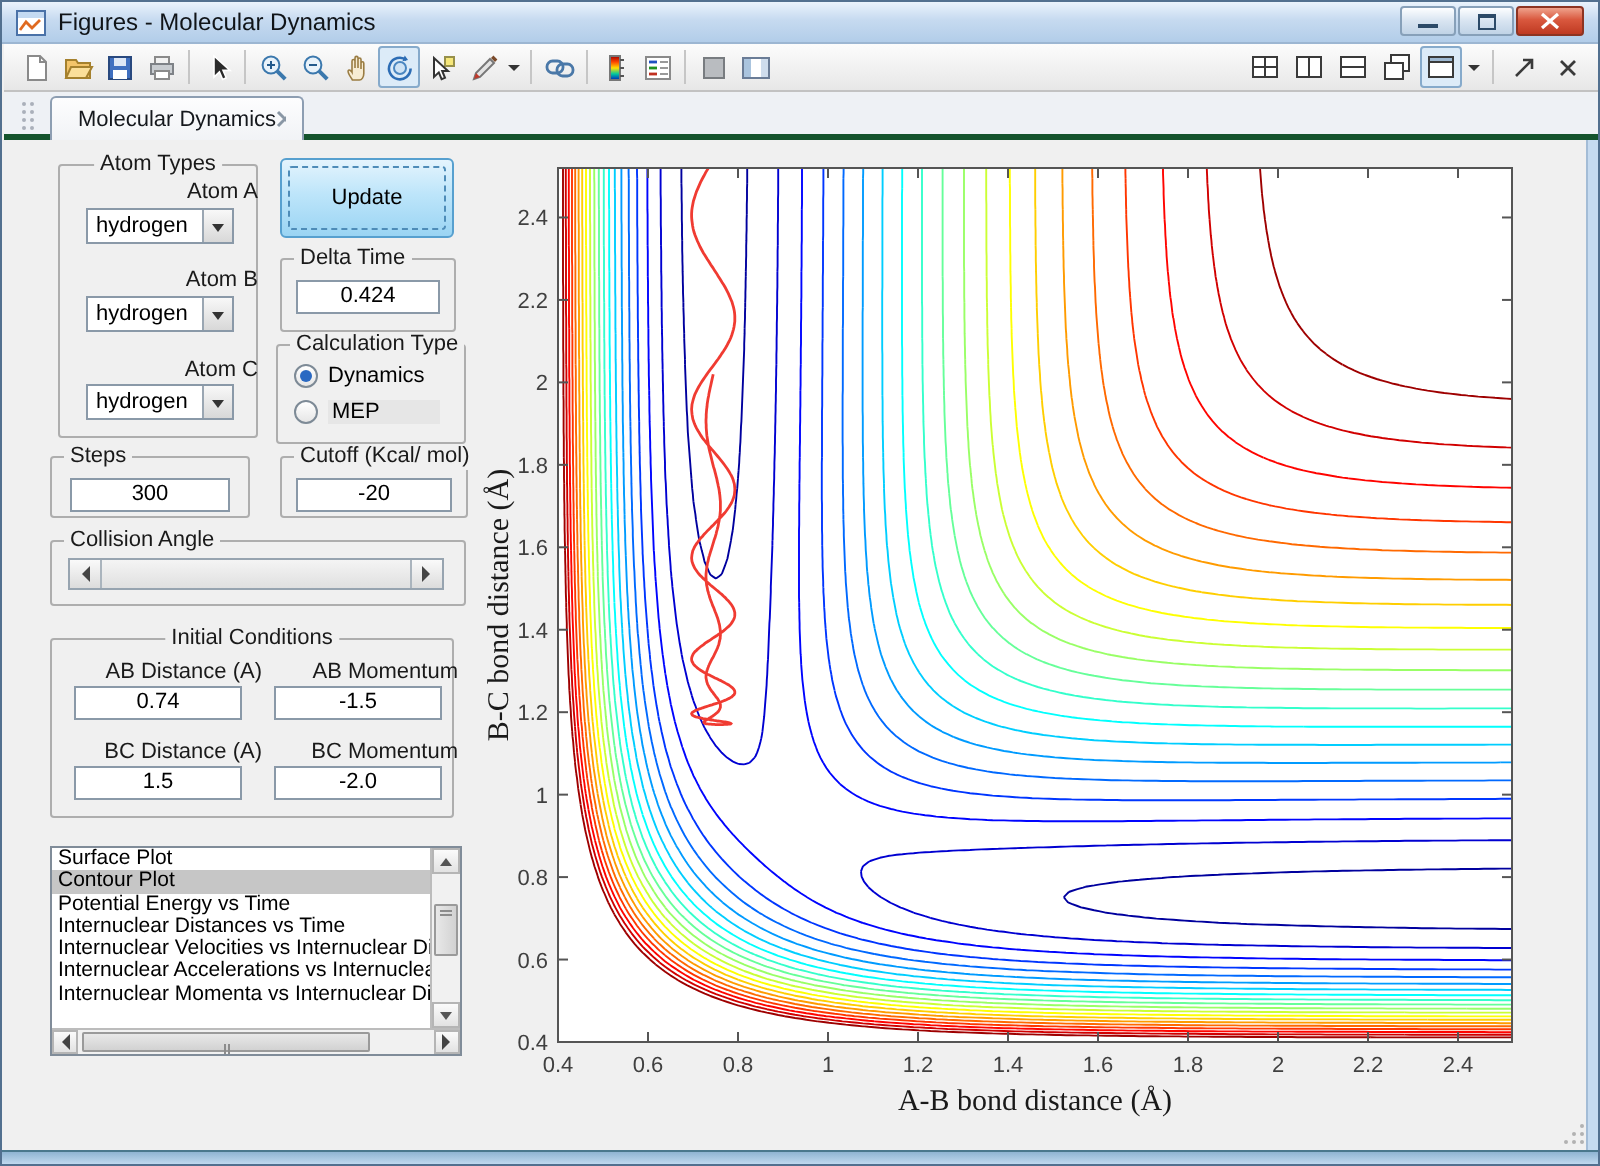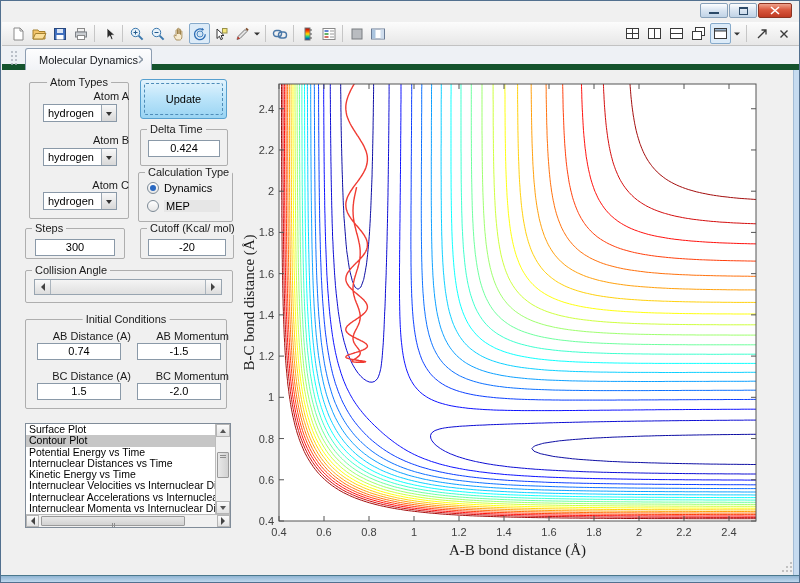--- a/index.html
+++ b/index.html
@@ -22,21 +22,21 @@
   
   .tool{position:absolute;left:1px;top:21px;width:797px;height:24px;
         background:linear-gradient(#fcfcfc,#e7e7e7);border-bottom:1px solid #c2c2c2;
         display:flex;align-items:center;padding:0 5px}
   .tbtn{width:21px;height:21px;display:flex;align-items:center;justify-content:center;border-radius:2px;flex:0 0 auto}
   .tbtn.sel{background:#dcebf8;border:1px solid #86aacb}
   .tbtn.narrow{width:10px}
   .tsep{width:1px;height:17px;background:#c6c6c6;margin:0 3px;flex:0 0 auto}
   .tool-right{margin-left:auto;display:flex;align-items:center;gap:1px}
   
-  .tabs{position:absolute;left:1px;top:45px;width:798px;height:24px;background:#eef1f5;border-bottom:6px solid #14532d}
+  .tabs{position:absolute;left:1px;top:45px;width:798px;height:24px;background:#eef1f5;border-bottom:3px solid #14532d}
   .grip{position:absolute;left:8px;top:4px}
   .tab{position:absolute;left:23px;top:2px;width:127px;height:22px;
        background:linear-gradient(#fdfdfe,#f1f3f6);border:1px solid #8d9eb2;border-bottom:none;
        border-radius:3px 3px 0 0;display:flex;align-items:center;padding:0 8px 0 13px;z-index:2}
   .tab-label{font-size:11px;color:#15181d;flex:1;white-space:nowrap}
   
   .fr{position:absolute;right:0;top:69px;width:6px;height:507px;background:#c6dbf0;border-left:1px solid #a3bcd6}
   .fb{position:absolute;left:0;bottom:0;width:100%;height:7px;background:linear-gradient(#8fb4d2,#c0d9ef);border-top:1px solid #4a788d}
   
   .panel{position:absolute;border:1px solid #aeaeae;border-radius:2px}
@@ -79,20 +79,28 @@
   .hthumb{position:absolute;top:1px;height:10px;background:linear-gradient(#e8e8e8,#d2d2d2);border:1px solid #9a9a9a;border-radius:1px}
   .gripmarks{display:block;margin:2px auto;width:6px;border-top:1px solid #8c8c8c;border-bottom:1px solid #8c8c8c;height:3px}
   .hgripmarks{display:inline-block;width:3px;height:6px;border-left:1px solid #8c8c8c;border-right:1px solid #8c8c8c;margin:2px 1px}
   #plot-svg{position:absolute;left:240px;top:70px}
 </style>
 </head>
 <body>
 
 <div class="win">
 
+  <div class="tbar">
+    <svg width="15" height="13">
+      <rect x="0.5" y="0.5" width="14" height="12" fill="#ffffff" stroke="#4a72a8"></rect>
+      <rect x="1" y="1" width="13" height="3" fill="#c4daf2"></rect>
+      <polyline points="2,10 5,6 8,9 12,5" fill="none" stroke="#e06a20" stroke-width="1.4"></polyline>
+    </svg>
+    <span class="tbar-title">Figures - Molecular Dynamics</span>
+  </div>
   <div class="wbtns">
     <div class="wbtn">
         <div class="gl-min"></div>
       </div>
     <div class="wbtn">
         <div class="gl-max"></div>
       </div>
     <div class="wbtn close">
       <svg width="10" height="9">
           <path d="M1 1l8 7M9 1l-8 7" stroke="#fff" stroke-width="1.6"></path>
@@ -373,21 +381,20 @@
   <div class="lbl ctr" style="left:24px;top:369px;width:106px">BC Distance (A)</div>
   <div class="lbl ctr" style="left:128px;top:369px;width:100px">BC Momentum</div>
   <div class="fld" style="left:36px;top:382px;width:84px;height:17px">1.5</div>
   <div class="fld" style="left:136px;top:382px;width:84px;height:17px">-2.0</div>
 
   <div class="list">
     <div class="lrow">Surface Plot</div>
     <div class="lrow sel">Contour Plot</div>
     <div class="lrow">Potential Energy vs Time</div>
     <div class="lrow">Internuclear Distances vs Time</div>
-    <div class="lrow">Kinetic Energy vs Time</div>
     <div class="lrow">Internuclear Velocities vs Internuclear Distance</div>
     <div class="lrow">Internuclear Accelerations vs Internuclear Distance</div>
     <div class="lrow">Internuclear Momenta vs Internuclear Distance</div>
     <div class="vsb">
       <span class="sba" style="left:0;top:0;width:14px;height:13px">
           <span class="tri-u"></span>
         </span>
       <span class="vthumb" style="top:28px;height:26px">
           <span class="gripmarks"></span>
         </span>

